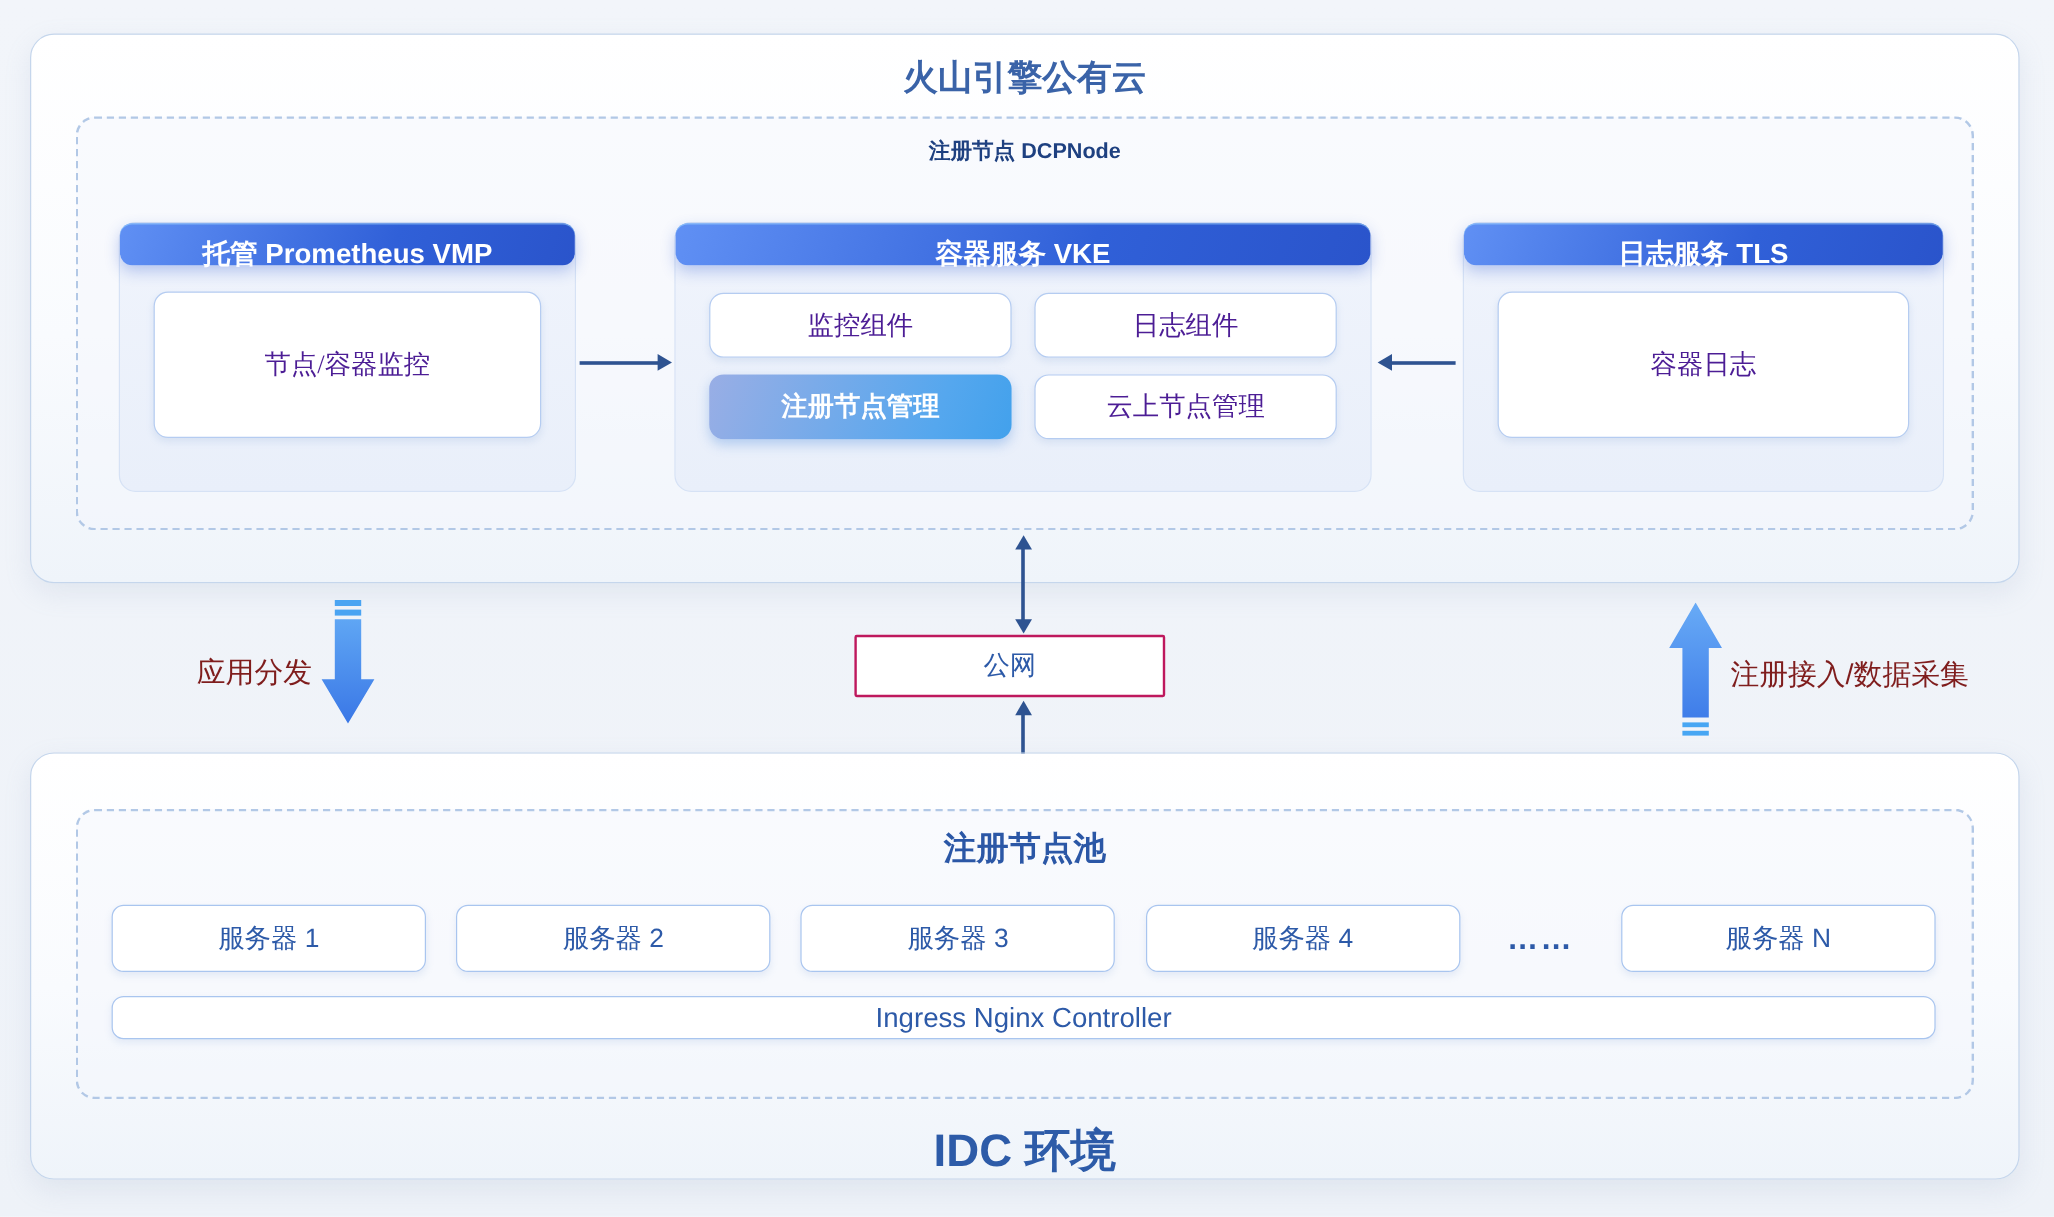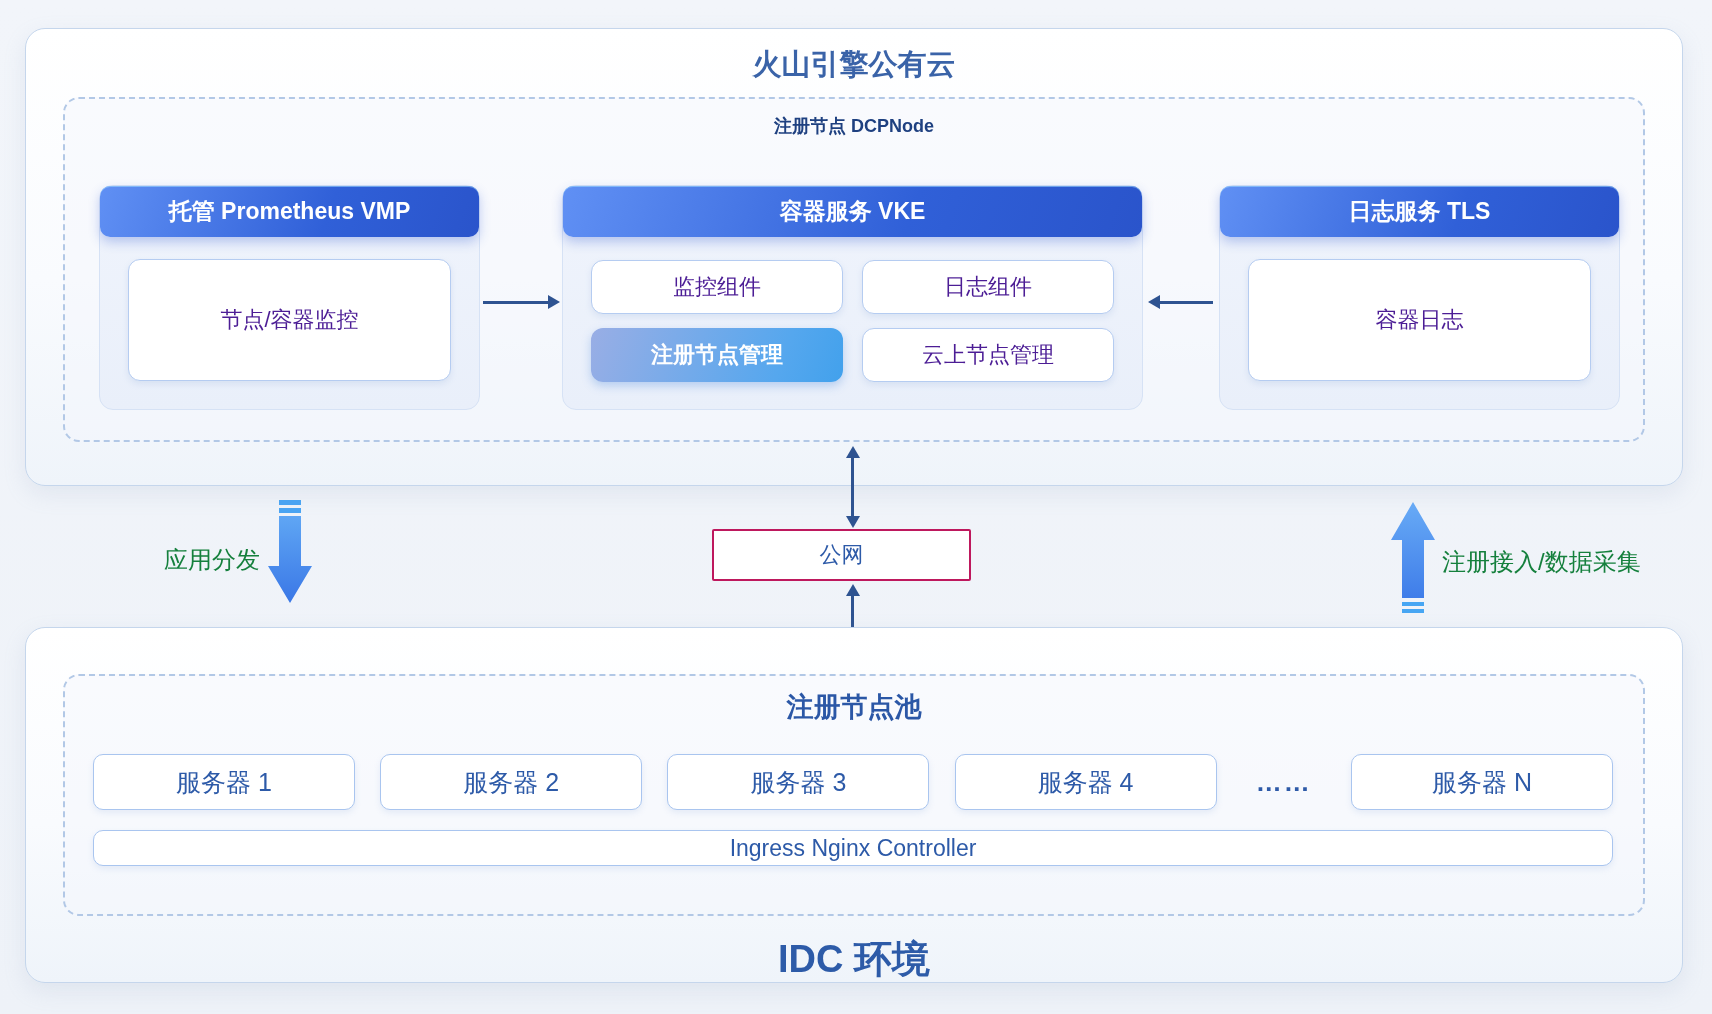--- a/index.html
+++ b/index.html
@@ -44,36 +44,36 @@
     position:absolute; height:225px;
     background:linear-gradient(180deg,#f0f4fc 0%,#e9effa 100%);
     border:1px solid #d6e2f5;
     border-radius:14px;
   }
   .col.vmp { left:34px;   top:86px; width:381px; }
   .col.vke { left:497px;  top:86px; width:581px; }
   .col.tls { left:1154px; top:86px; width:401px; }
 
   .col-header {
-    height:51px; line-height:51px; text-align:center;
+    height:35px; line-height:51px; text-align:center;
     border-radius:10px;
     background:linear-gradient(110deg,#6090f4 0%,#3060d8 60%,#2a54cb 100%);
     box-shadow:0 5px 12px rgba(43,87,207,0.30), inset 0 1px 0 rgba(160,220,255,0.55);
     color:#ffffff; font-weight:bold; font-size:23px;
   }
 
   .card {
     background:#ffffff;
     border:1px solid #b5ccf1;
     border-radius:12px;
     display:flex; align-items:center; justify-content:center;
     color:#4c1d95; font-size:22px;
     box-shadow:0 3px 6px rgba(130,160,210,0.18);
   }
-  .vmp-card, .tls-card { margin:22px 28px 0; height:122px; }
+  .vmp-card, .tls-card { margin:22px 28px 0; height:122px;font-family:Liberation Serif, serif; }
   .vke-grid {
     margin:23px 28px 0;
     display:grid; grid-template-columns:1fr 1fr;
     column-gap:19px; row-gap:14px; grid-auto-rows:54px;
   }
   .card.hl {
     border:none;
     background:linear-gradient(110deg,#99aee5 0%,#55a7ee 75%,#42a1ec 100%);
     color:#ffffff; font-weight:bold;
     box-shadow:0 4px 10px rgba(80,140,220,0.35);
@@ -113,34 +113,34 @@
     position:absolute; left:712px; top:529px; width:259px; height:52px;
     background:#ffffff; border:2px solid #be185d; border-radius:2px;
     display:flex; align-items:center; justify-content:center;
     font-size:22px; color:#2d5aa8;
   }
 
   
   .big-arrow { position:absolute; }
   .ba-down { left:267px;  top:500px; }
   .ba-up   { left:1390px; top:502px; }
-  .flow-label { position:absolute; font-size:24px; color:#15803d; white-space:nowrap; }
+  .flow-label { position:absolute; font-size:24px; color:#7f1d1d; white-space:nowrap; }
   .fl-left  { left:150px;  top:544px; width:110px; text-align:right; }
   .fl-right { left:1442px; top:546px; }
 
   
   .server-row {
     position:absolute; left:28px; right:30px; top:78px; height:56px;
     display:flex; justify-content:space-between; align-items:stretch;
   }
   .server {
     width:262px;
     background:#ffffff; border:1px solid #a9c5ef; border-radius:10px;
     display:flex; align-items:center; justify-content:center;
-    font-size:25px; color:#2d5aa8;
+    font-size:22px; color:#2d5aa8;
     box-shadow:0 3px 6px rgba(130,160,210,0.16);
   }
   .dots {
     width:84px; display:flex; align-items:center; justify-content:center;
     font-size:26px; font-weight:bold; color:#2d5aa8; letter-spacing:2px;
   }
   .ingress {
     position:absolute; left:28px; right:30px; top:154px; height:36px;
     background:#ffffff; border:1px solid #a9c5ef; border-radius:10px;
     display:flex; align-items:center; justify-content:center;

